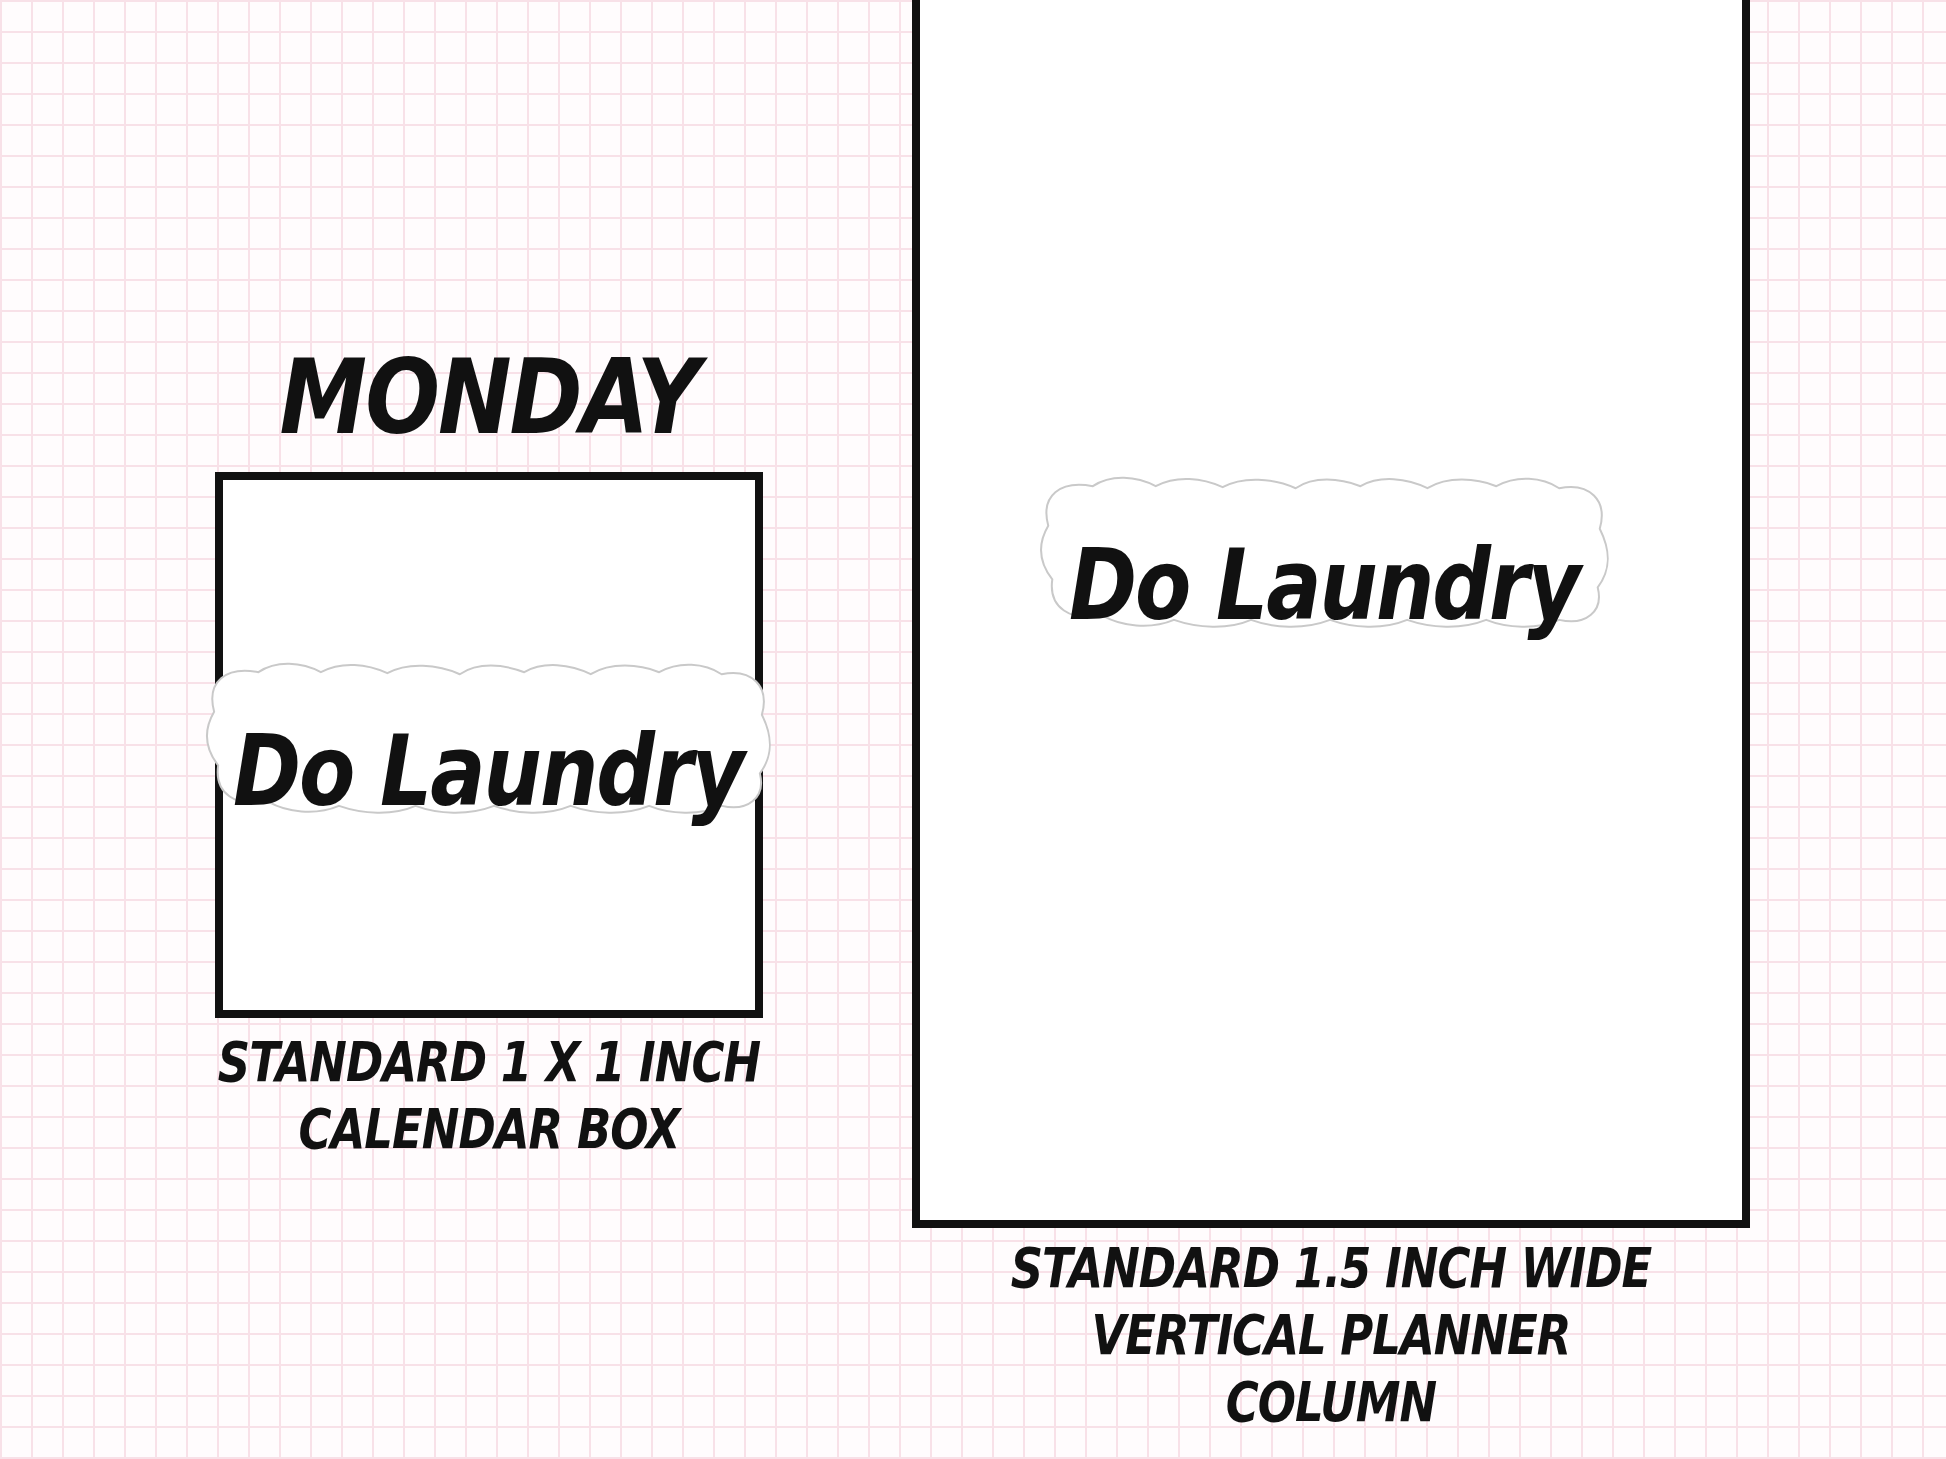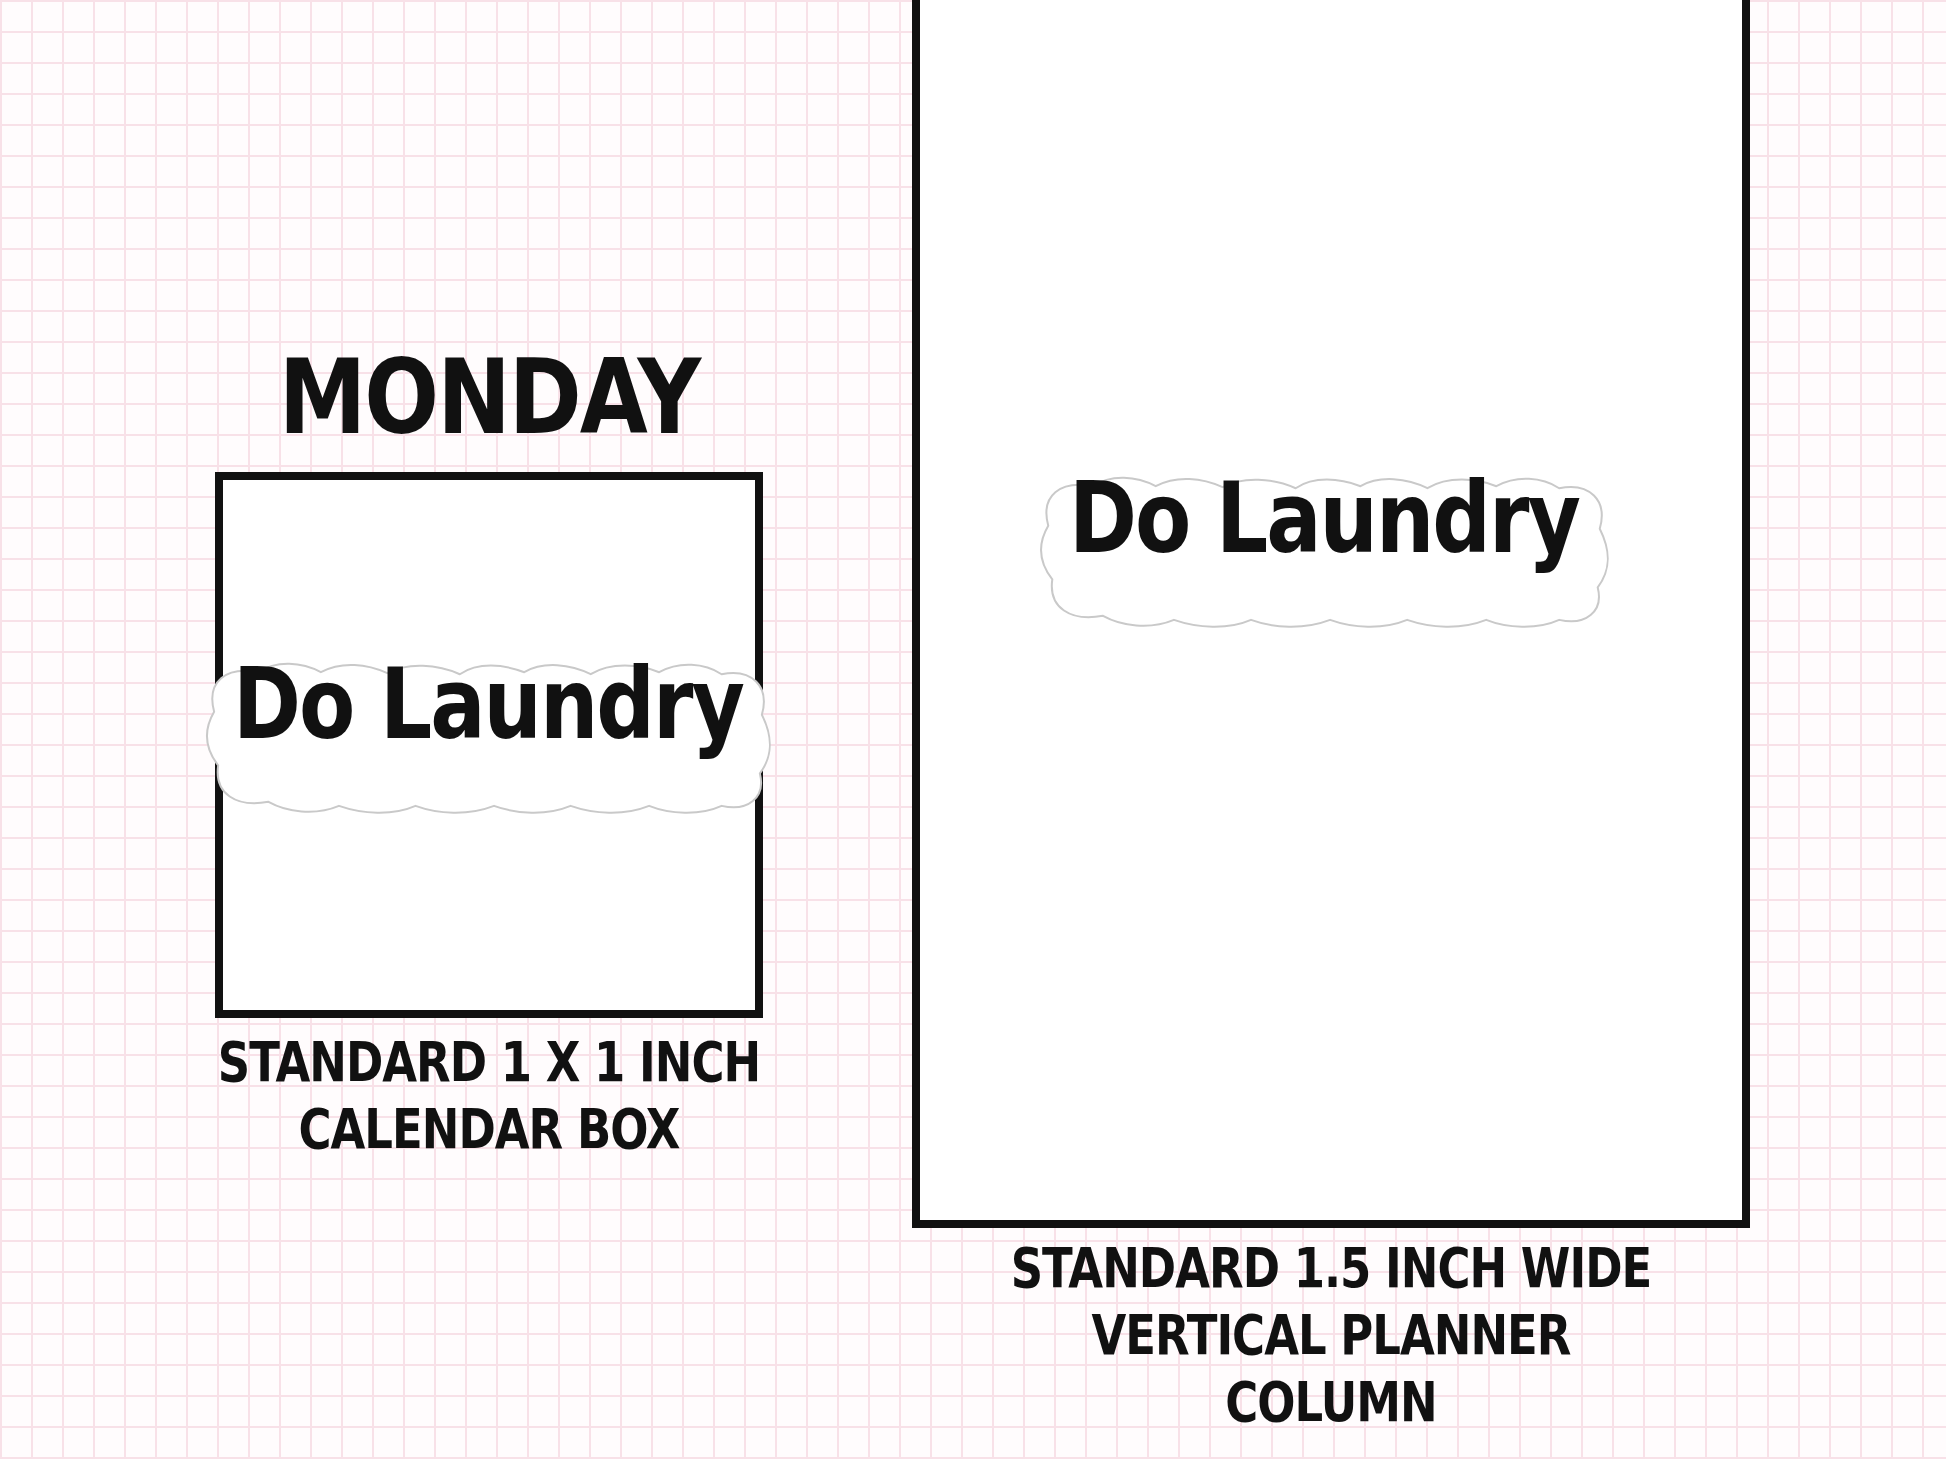--- a/index.html
+++ b/index.html
@@ -7,20 +7,21 @@
     position:relative;
     width:1946px;height:1459px;
     overflow:hidden;
     background-color:#fffcfd;
     background-image:
       linear-gradient(to right,#f8e1e8 2px,transparent 2px),
       linear-gradient(to bottom,#f8e1e8 2px,transparent 2px);
     background-size:31px 31px;
     font-family:"DejaVu Sans",sans-serif;
     color:#111;
+    font-style:italic;
   }
   .hand{
     font-weight:700;
     letter-spacing:-2px;
     color:#111;
   }
   .day-label{
     position:absolute;
     left:215px;top:336px;width:548px;
     text-align:center;
@@ -45,21 +46,21 @@
     box-sizing:border-box;
     border:8px solid #111;
     border-top:none;
     background:#ffffff;
     z-index:1;
   }
   .sticker{
     position:absolute;
     z-index:3;
     display:flex;
-    align-items:flex-start;
+    align-items:flex-end;
     justify-content:center;
   }
   .sticker-left{
     left:196px;top:656px;
     width:584px;height:162px;
   }
   .sticker-right{
     left:1030px;top:470px;
     width:588px;height:162px;
   }

